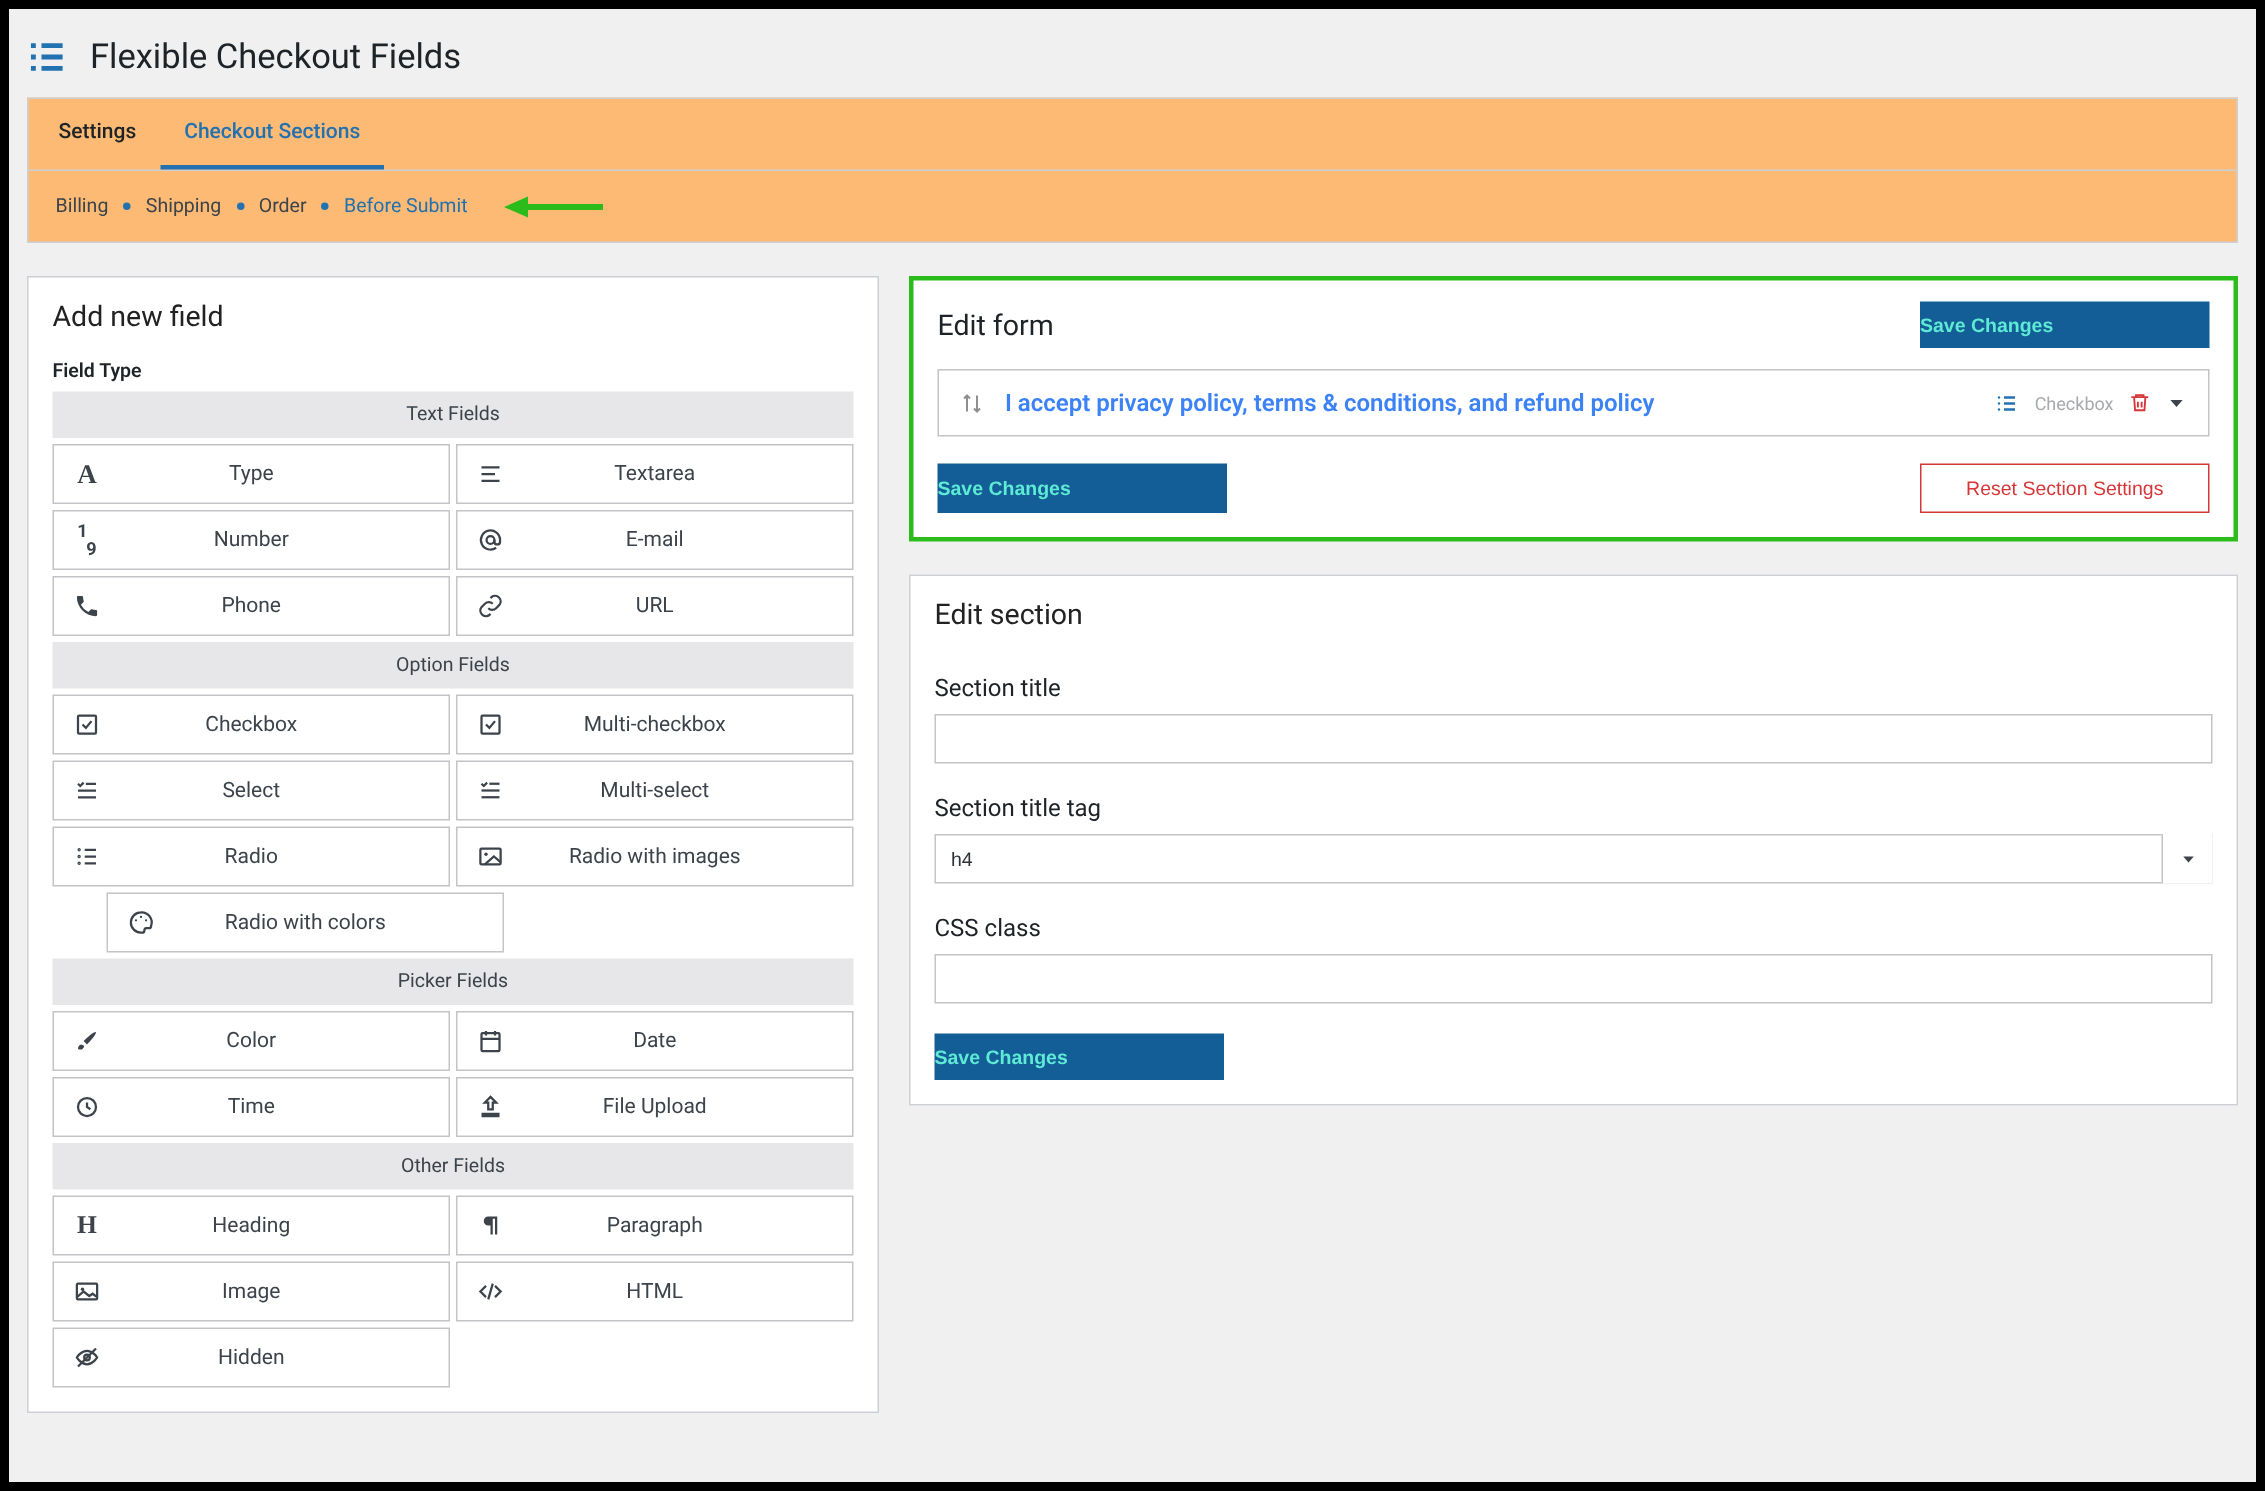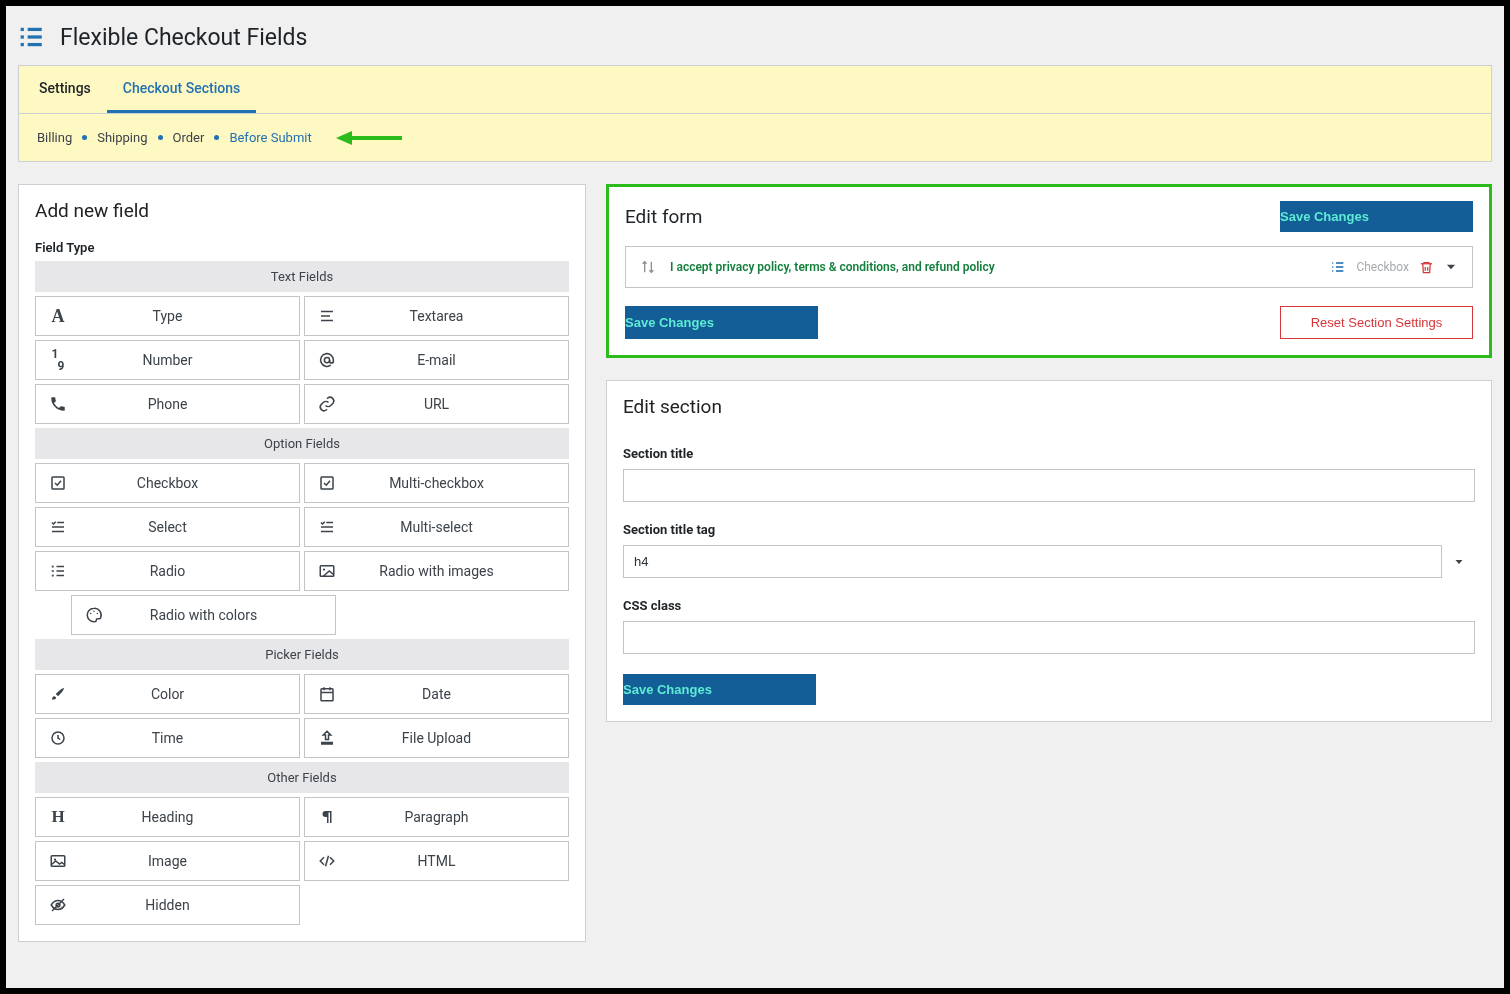--- a/index.html
+++ b/index.html
@@ -15,31 +15,31 @@
   .outer {
     background: #f0f0f1;
     width: 100%;
     height: 100%;
     position: relative;
     overflow: hidden;
   }
   .header {
     padding: 18px 12px 0 12px;
     display: flex;
-    align-items: flex-start;
+    align-items: center;
     gap: 14px;
   }
   .header svg { color: #2271b1; }
   .title {
     font-size: 23px;
     font-weight: 400;
     color: #1d2327;
   }
   .tabs-card {
-    background: #fef9c3;
+    background: #fdba74;
     margin: 14px 12px 0 12px;
     border: 1px solid #ccd0d4;
   }
   .tabrow {
     display: flex;
     border-bottom: 1px solid #ccd0d4;
     padding: 0 4px;
   }
   .tab {
     padding: 14px 16px;
@@ -176,30 +176,30 @@
 
   .fielditem {
     border: 1px solid #c3c4c7;
     display: flex;
     align-items: center;
     padding: 12px 14px;
     gap: 14px;
     margin-bottom: 18px;
   }
   .drag { color: #8f8f8f; display:flex; align-items:center; cursor: move; }
-  .fielditem .txt { flex: 1; font-size: 12px; color:#15803d; font-weight:600; }
+  .fielditem .txt { flex: 1; font-size: 16px; color:#3b82f6; font-weight:600; }
   .meta { display: flex; align-items: center; gap: 10px; color: #a7aaad; }
   .meta .type { font-size: 12px; }
   .trash { color: #d63638; cursor:pointer; }
   .chev { color:#3c434a; cursor:pointer; }
 
   .actions { display: flex; justify-content: space-between; }
 
   .mt { margin-top: 22px; }
-  .sec-label { font-size: 13px; font-weight: 700; margin-bottom: 8px; color:#1d2327; }
+  .sec-label { font-size: 16px; font-weight: 400; margin-bottom: 8px; color:#1d2327; }
   .input, .select {
     width: 100%;
     border: 1px solid #c3c4c7;
     padding: 8px 10px;
     font-size: 13px;
     background: #fff;
     color:#2c3338;
   }
   .select-wrap { position: relative; }
   .select-wrap .caret {

